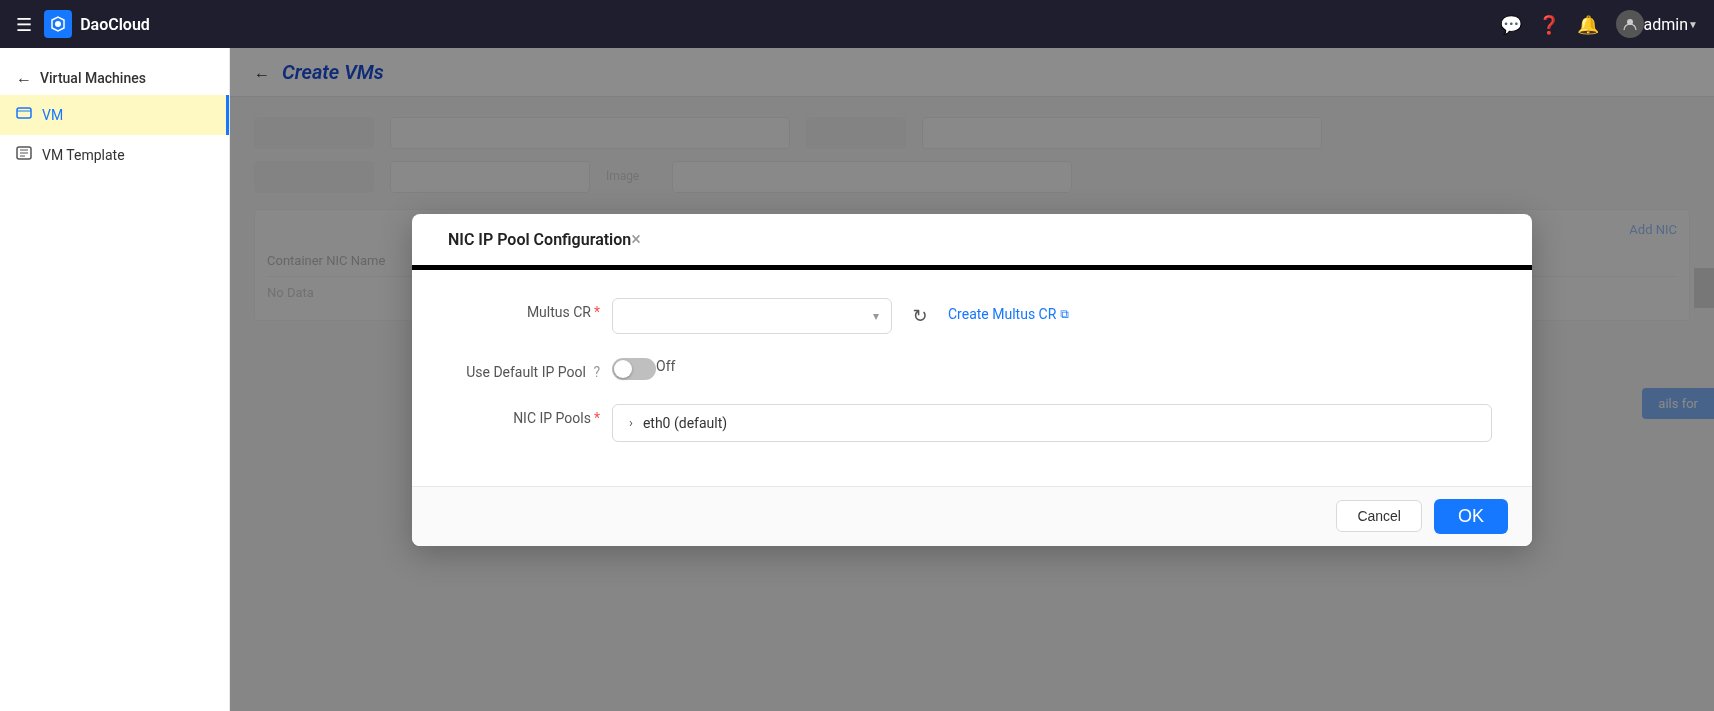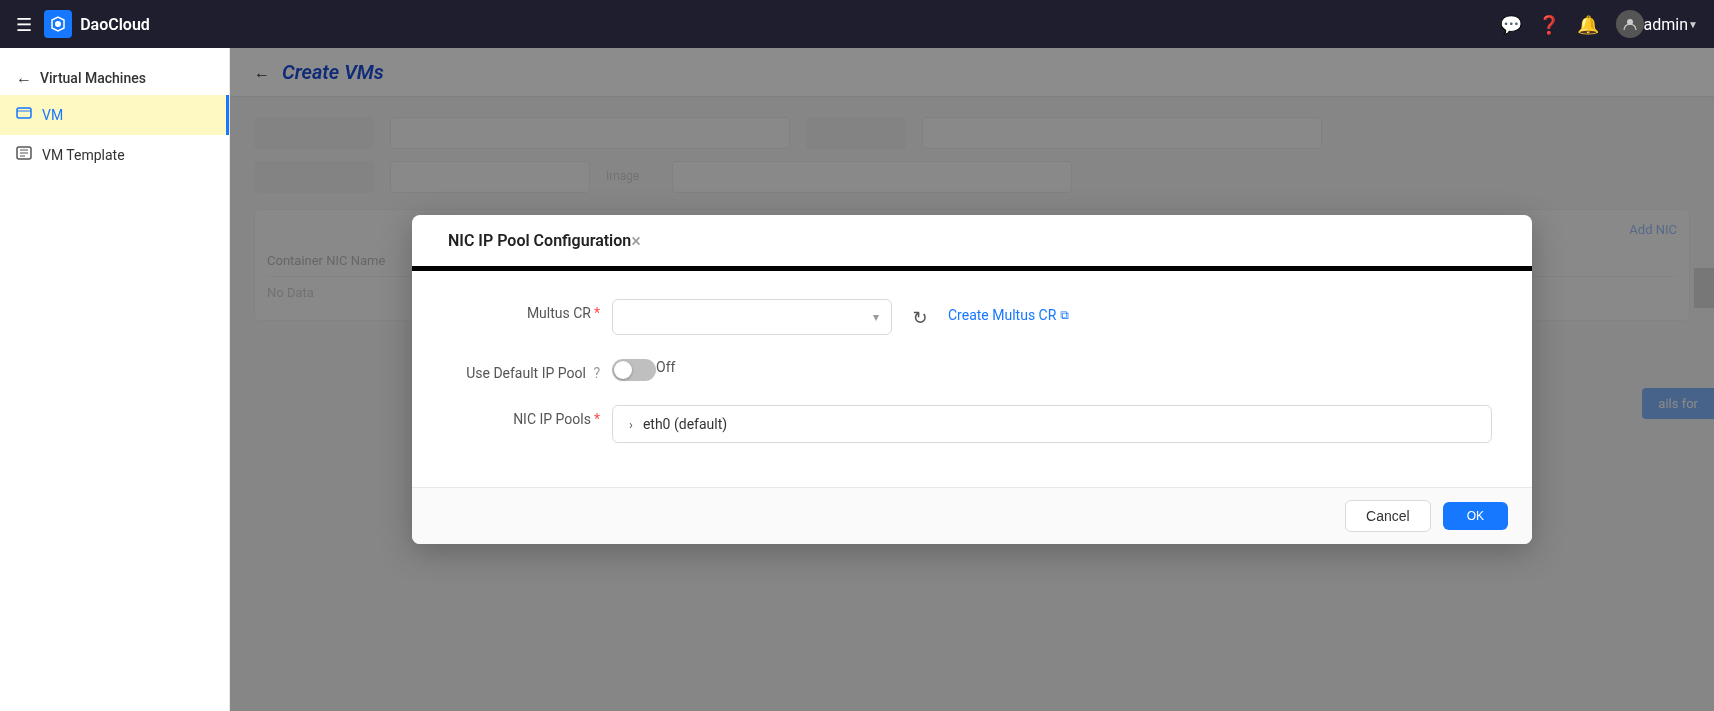--- a/index.html
+++ b/index.html
@@ -402,21 +402,21 @@
       border-radius: 6px;
       font-size: 14px;
       color: #333;
       cursor: pointer;
     }
     .btn-ok {
       padding: 7px 24px;
       background: #1677ff;
       border: none;
       border-radius: 6px;
-      font-size: 12px;
+      font-size: 18px;
       color: #fff;
       cursor: pointer;
       font-weight: 500;
     }
 
     
     .bg-blue-box {
       position: absolute;
       right: 0;
       top: 340px;

